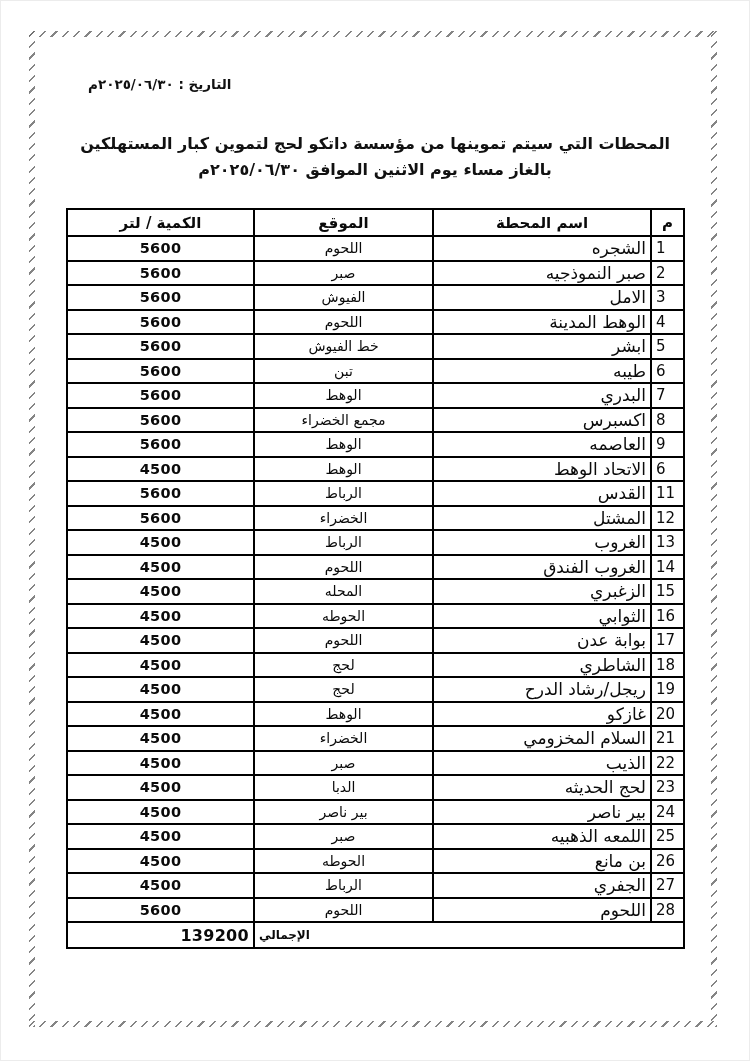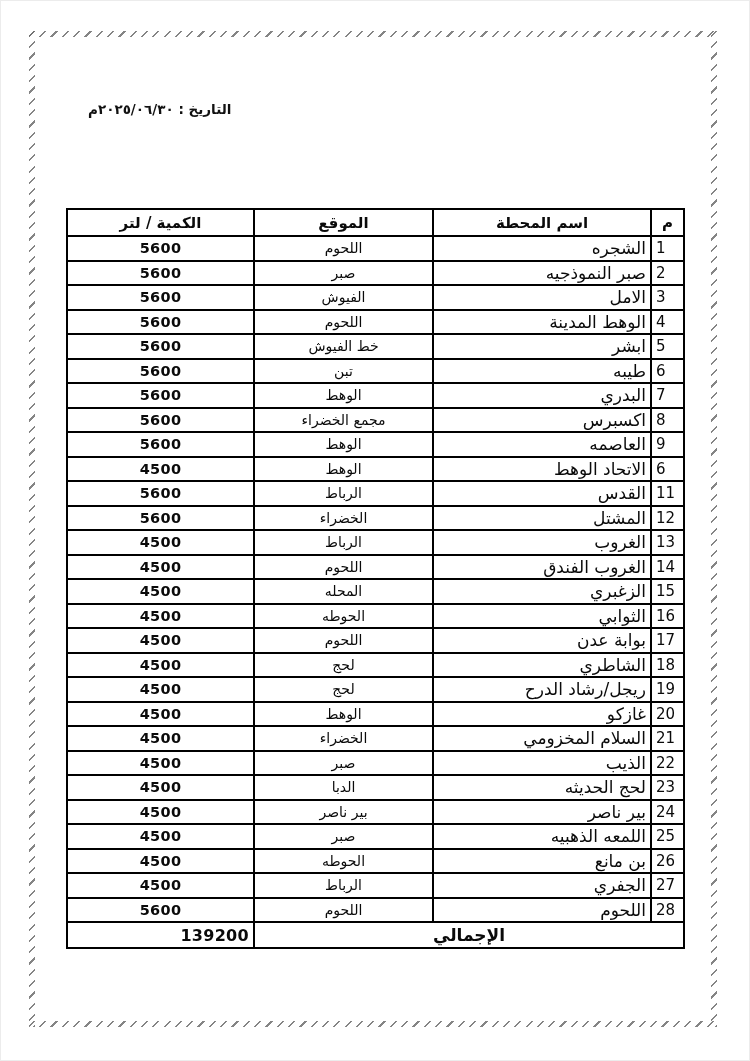--- a/index.html
+++ b/index.html
@@ -41,21 +41,20 @@
 
   .date-line {
     position: absolute;
     left: 88px;
     top: 76px;
     direction: rtl;
     font-size: 13.5px;
     font-weight: bold;
     color: #111;
     white-space: nowrap;
-    margin-top: 25px;
   }
   .doc-title {
     position: absolute;
     left: 60px;
     top: 131px;
     width: 630px;
     direction: rtl;
     text-align: center;
     font-size: 16px;
     font-weight: bold;
@@ -81,38 +80,40 @@
   }
   table.stations thead tr { height: 27px; }
   table.stations tbody tr { height: 24.5px; }
   table.stations tr.total-row { height: 26px; }
 
   th.h-cell { font-size: 15px; font-weight: bold; text-align: center; margin-left: 6px; }
   td.c-index { font-size: 15px; text-align: left; padding-left: 5px; font-weight: 500; }
   td.c-station { font-size: 17px; text-align: right; padding-right: 7px; }
   td.c-location { font-size: 14px; text-align: center; }
   td.c-quantity { font-size: 14.5px; font-weight: bold; text-align: center; letter-spacing: 0.3px; }
-  td.c-total-label { font-size: 17px; font-weight: bold; text-align: center; }
+  td.c-total-label { font-size: 12px; font-weight: bold; text-align: left; }
   td.c-total-value { font-size: 16px; font-weight: bold; text-align: right; letter-spacing: 0.3px; }
 </style>
 </head>
 <body>
 
 <div class="page">
 
   <div class="frame">
     <div class="edge h top"></div>
     <div class="edge h bottom"></div>
     <div class="edge v left"></div>
     <div class="edge v right"></div>
   </div>
 
   <div class="date-line">التاريخ : ٢٠٢٥/٠٦/٣٠م</div>
 
   <div class="doc-title">
+    <div>المحطات التي سيتم تموينها من مؤسسة داتكو لحج لتموين كبار المستهلكين</div>
+    <div>بالغاز  مساء يوم الاثنين الموافق  ٢٠٢٥/٠٦/٣٠م</div>
   </div>
 
   <table class="stations">
     <colgroup>
       <col style="width:33px">
       <col style="width:218px">
       <col style="width:179px">
       <col style="width:187px">
     </colgroup>
     <thead>

